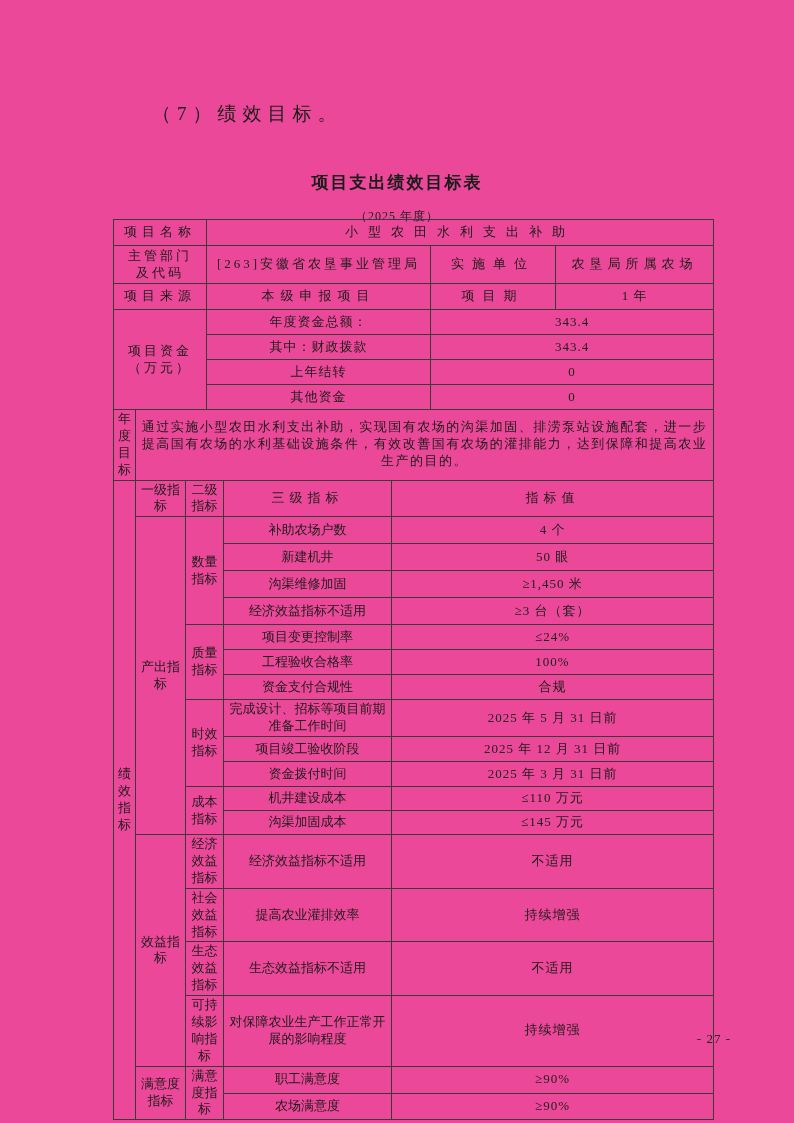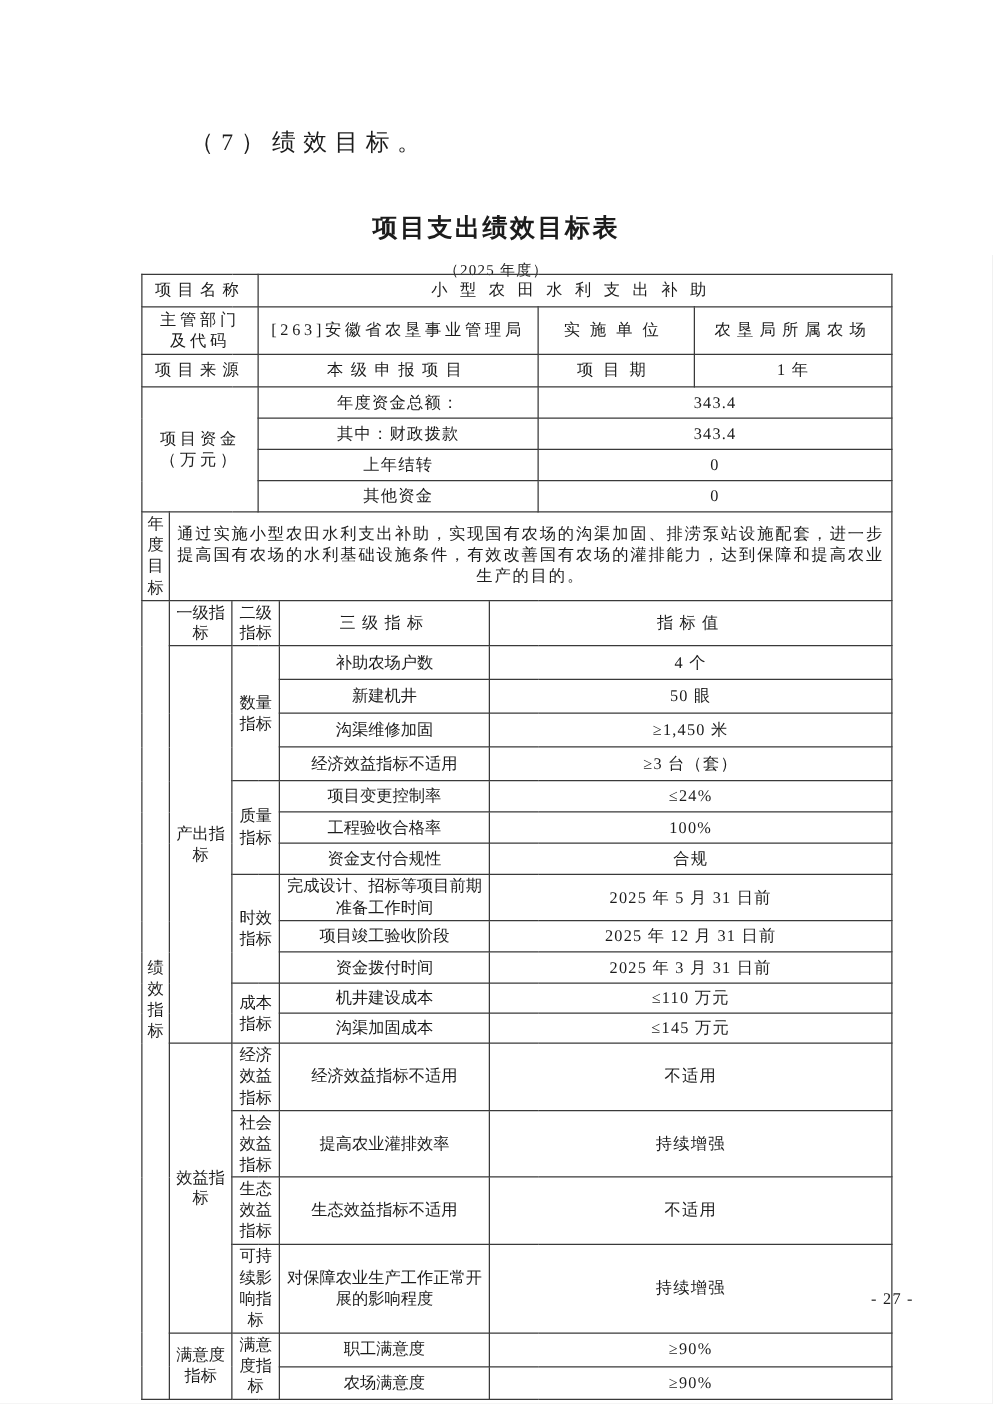--- a/index.html
+++ b/index.html
@@ -1,23 +1,23 @@
 <!DOCTYPE html>
 <html><head>
 <meta charset="utf-8">
 <style>
   html,body{margin:0;padding:0;background:#e8e8e8;}
   .page{
-    width:794px;height:1123px;position:relative;background:#ffffff;
+    width:794px;height:1123px;position:relative;background:#ec4899;
     font-family:"Liberation Serif","DejaVu Serif",serif;color:#1c1c1c;
     overflow:hidden;margin:0 auto;
   }
   .heading{position:absolute;left:152px;top:101px;font-size:19px;letter-spacing:6px;}
   .titleblock{position:absolute;left:97px;top:173px;width:600px;text-align:center;}
-  .doc-title{font-size:20px;font-weight:bold;letter-spacing:2px;line-height:20px;}
+  .doc-title{font-size:17px;font-weight:bold;letter-spacing:2px;line-height:20px;}
   .doc-subtitle{font-size:12px;letter-spacing:1px;line-height:15px;margin-top:16px;}
   table.main{
     position:absolute;left:113px;top:219px;width:600px;
     border-collapse:collapse;table-layout:fixed;font-size:13px;
   }
   table.main td{
     border:1px solid #3a3a3a;text-align:center;vertical-align:middle;
     padding:1px 2px;line-height:1.3;overflow:hidden;
   }
   .pre{white-space:pre-line;}

